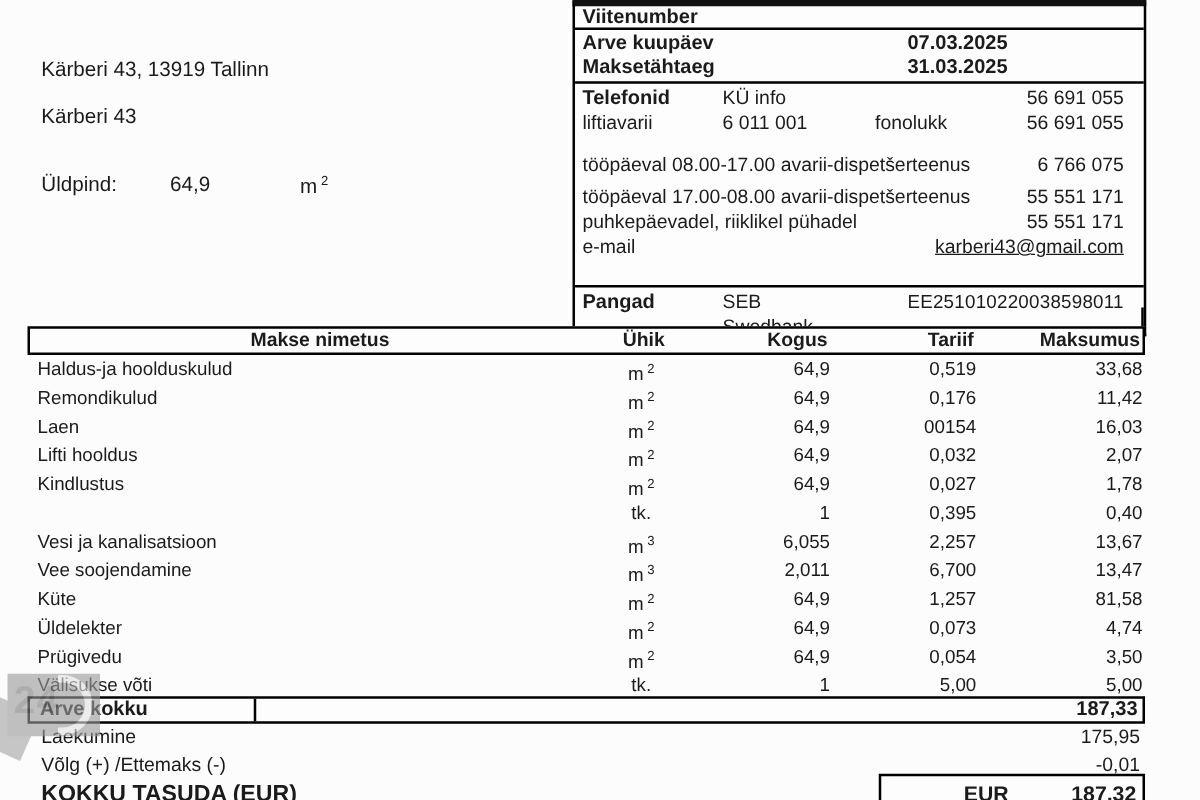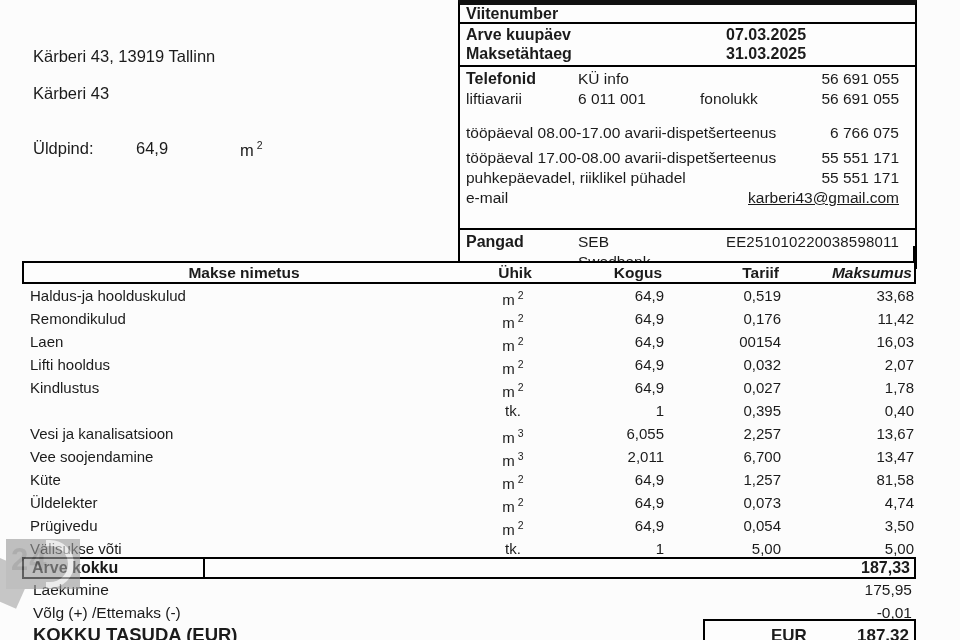--- a/index.html
+++ b/index.html
@@ -45,25 +45,25 @@
   #ib-banks { padding-top:2px; }
   .bank-label { font-weight:700; font-size:16px; }
   .bank-iban { position:absolute; right:16px; top:0; font-size:15px; letter-spacing:0.2px; }
 
   
   #tbl-header {
     left:22px; top:261px; width:894px; height:23px;
     border:2px solid #000; font-size:15.5px; line-height:19px; background:#fdfdfd;
   }
   #tbl-header span { position:absolute; top:0; }
-  .h-name { left:0; width:440px; text-align:center; }
+  .h-name { left:12px; width:440px; text-align:center; }
   .h-unit { left:451px; width:80px; text-align:center; }
   .h-qty  { right:252px; }
   .h-rate { right:135px; }
-  .h-amt  { right:2px;font-style:italic; }
+  .h-amt  { right:2px; }
   #tbl-body { left:22px; top:284px; width:894px; font-size:15px; }
   .t-row { position:relative; height:23px; line-height:23px; }
   .t-row span { position:absolute; top:0; white-space:nowrap; }
   .c-name { left:8px; }
   .c-unit { left:451px; width:80px; text-align:center; }
   .c-qty  { right:252px; }
   .c-rate { right:135px; }
   .c-amt  { right:2px; }
 
   

